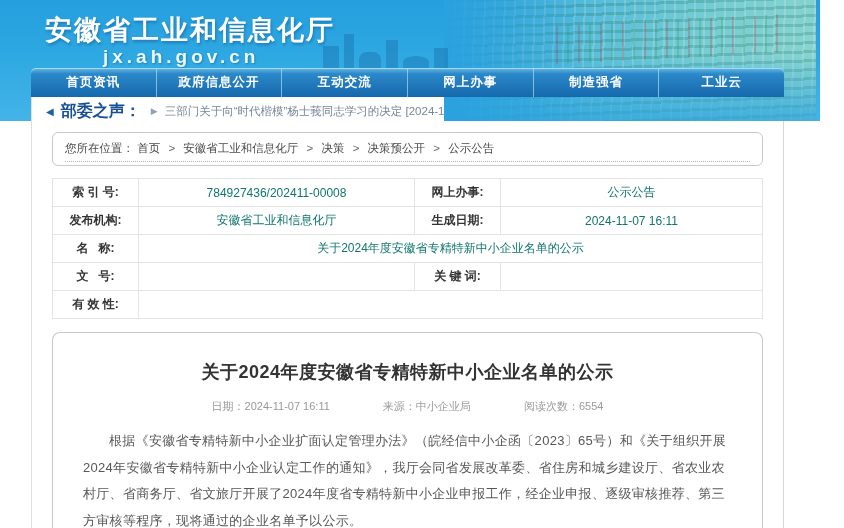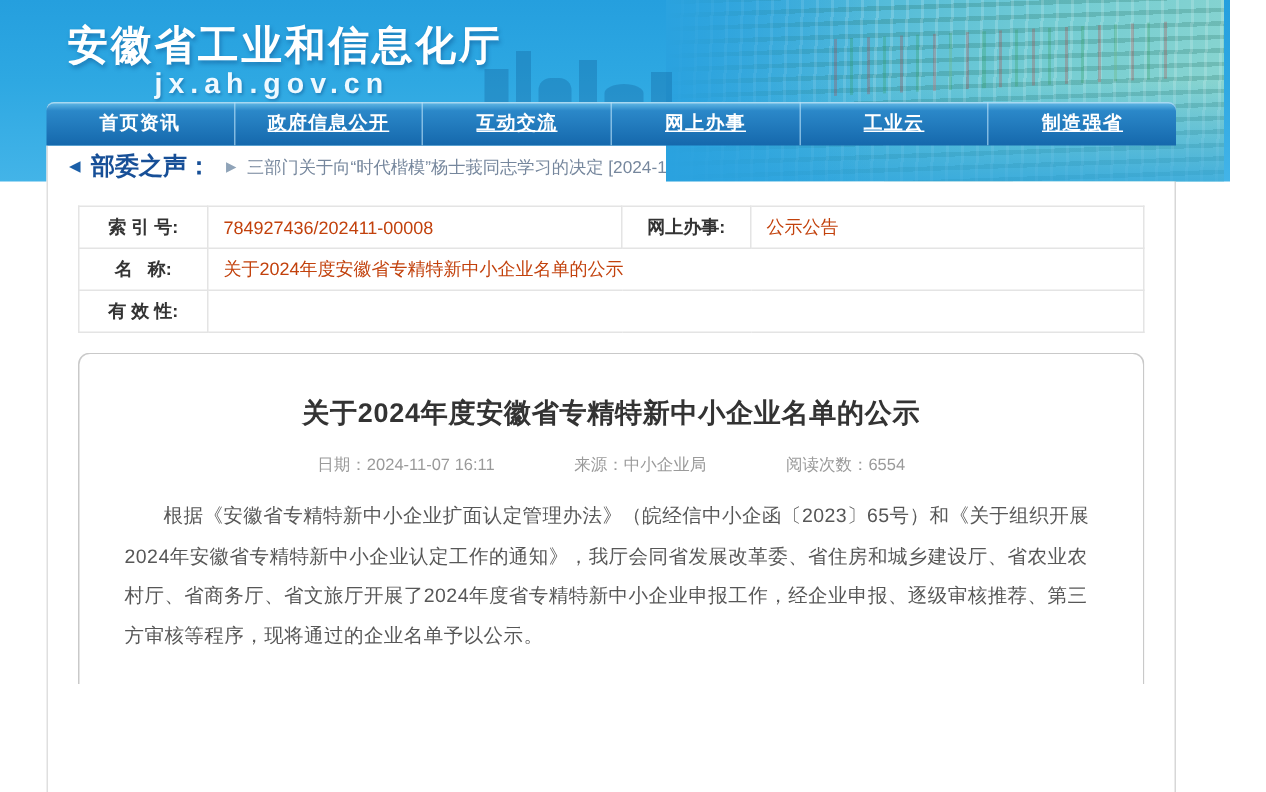--- a/index.html
+++ b/index.html
@@ -36,21 +36,21 @@
   .skyline i { display:block; background:#13649f; }
   .sk1{width:16px;height:22px;} .sk2{width:10px;height:34px;} .sk3{width:22px;height:16px;border-radius:8px 8px 0 0;}
   .sk4{width:12px;height:28px;} .sk5{width:26px;height:12px;border-radius:50% 50% 0 0;} .sk6{width:14px;height:20px;}
 
   
   .nav { position:relative; display:flex; height:29px; border-radius:5px 5px 0 0; overflow:hidden;
     background:linear-gradient(180deg,#66bde8 0%,#2b88c9 20%,#1568ac 100%);
     box-shadow:inset 0 1px 0 rgba(255,255,255,.45); z-index:4; }
   .nav-item { flex:1; display:flex; align-items:center; justify-content:center;
     color:#ffffff; font-size:12.5px; font-weight:bold; letter-spacing:1px; cursor:pointer; }
-  .nav-item + .nav-item { border-left:1px solid rgba(185,225,248,.65);text-decoration:underline; }
+  .nav-item + .nav-item { border-left:1px solid rgba(185,225,248,.65); }
 
   
   .content { position:relative; background:#fff; min-height:431px;
     border-left:1px solid #dfdfdf; border-right:1px solid #d7d7d7; padding-bottom:10px; }
 
   
   .ticker { display:flex; align-items:center; height:28px; padding:0 14px; font-size:11.5px; }
   .tk-icon { color:#1b5fa8; font-size:10px; margin-right:7px; }
   .tk-label { color:#174f97; font-weight:bold; font-size:16px; }
   .tk-arrow { color:#8fa3b8; font-size:9px; margin:0 7px 0 10px; }
@@ -62,21 +62,21 @@
     padding:8px 12px 3px; font-size:11.5px; color:#4a4a4a; background:#fff; }
   .crumb-line { display:block; padding-bottom:5px; border-bottom:1px dotted #b8b8b8; }
   .crumb-line a { color:#4a4a4a; text-decoration:none; cursor:pointer; }
   .crumb-sep { margin:0 5px; color:#666; }
 
   
   .meta-table { margin:12px 20px 0; width:calc(100% - 40px); border-collapse:collapse;
     font-size:12px; table-layout:fixed; }
   .meta-table td { border:1px solid #e4e4e4; padding:5px 10px; height:16px; background:#fff;margin-left:44px; }
   .meta-table td.lbl { font-weight:bold; color:#333; text-align:center; white-space:pre; }
-  .meta-table td.val { color:#c2410c; text-align:left; }
+  .meta-table td.val { color:#0f766e; text-align:center; }
 
   
   .article { margin:13px 20px 0; border:1px solid #c9c9c9; border-radius:8px 8px 0 0;
     border-bottom:none; padding:27px 30px 18px; background:#fff; min-height:212px; }
   .a-title { text-align:center; font-size:18px; font-weight:bold; color:#333; letter-spacing:.5px; }
   .a-meta { text-align:center; font-size:11px; color:#9a9a9a; margin-top:15px; }
   .a-meta .grp { margin:0 25px; }
   .a-body { margin-top:14px; }
   .a-body p { font-size:13px; color:#575757; line-height:2.05; text-indent:2em; letter-spacing:.3px; }
 </style>
@@ -103,54 +103,80 @@
       </div>
       <div class="site-title">安徽省工业和信息化厅</div>
       <div class="site-url">jx.ah.gov.cn</div>
     </div>
 
     <div class="nav">
       <div class="nav-item">首页资讯</div>
       <div class="nav-item">政府信息公开</div>
       <div class="nav-item">互动交流</div>
       <div class="nav-item">网上办事</div>
+      <div class="nav-item">制造强省</div>
       <div class="nav-item">工业云</div>
-      <div class="nav-item">制造强省</div>
     </div>
 
     <div class="content">
 
       <div class="ticker">
         <span class="tk-icon">◀</span>
         <span class="tk-label">部委之声：</span>
         <span class="tk-arrow">▶</span>
         <a class="tk-item">
           <span>三部门关于向“时代楷模”杨士莪同志学习的决定</span>
           <span class="tk-date">[2024-10-08]</span>
         </a>
       </div>
 
+      <div class="crumb-box">
+        <span class="crumb-line">
+          <span>您所在位置：</span>
+          <a>首页</a>
+          <span class="crumb-sep">&gt;</span>
+          <a>安徽省工业和信息化厅</a>
+          <span class="crumb-sep">&gt;</span>
+          <a>决策</a>
+          <span class="crumb-sep">&gt;</span>
+          <a>决策预公开</a>
+          <span class="crumb-sep">&gt;</span>
+          <span>公示公告</span>
+        </span>
+      </div>
 
       <table class="meta-table">
         <colgroup>
             <col style="width:86px">
             <col>
             <col style="width:86px">
             <col style="width:262px">
           </colgroup>
         <tbody>
           <tr>
             <td class="lbl">索 引 号:</td>
             <td class="val">784927436/202411-00008</td>
             <td class="lbl">网上办事:</td>
             <td class="val">公示公告</td>
           </tr>
           <tr>
+            <td class="lbl">发布机构:</td>
+            <td class="val">安徽省工业和信息化厅</td>
+            <td class="lbl">生成日期:</td>
+            <td class="val">2024-11-07 16:11</td>
+          </tr>
+          <tr>
             <td class="lbl">名   称:</td>
             <td class="val" colspan="3">关于2024年度安徽省专精特新中小企业名单的公示</td>
+          </tr>
+          <tr>
+            <td class="lbl">文   号:</td>
+            <td class="val"></td>
+            <td class="lbl">关 键 词:</td>
+            <td class="val"></td>
           </tr>
           <tr>
             <td class="lbl">有 效 性:</td>
             <td class="val" colspan="3"></td>
           </tr>
         </tbody>
       </table>
 
       <div class="article">
         <h1 class="a-title">关于2024年度安徽省专精特新中小企业名单的公示</h1>

